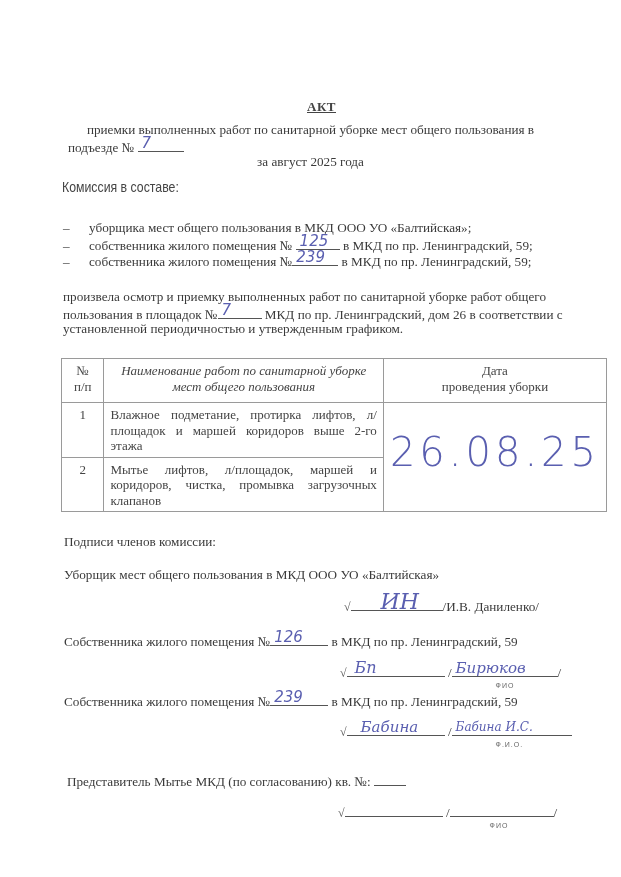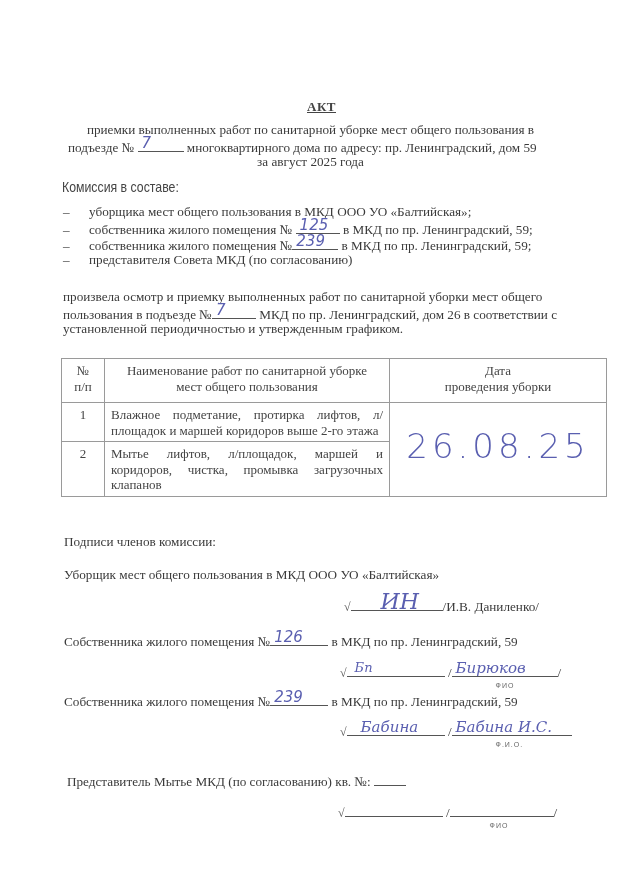--- a/index.html
+++ b/index.html
@@ -16,63 +16,61 @@
   ul.members { list-style:none; margin:0; padding:0; }
   ul.members li { height:16px; }
   ul.members .dash { display:inline-block; width:26px; }
   table.works { position:absolute; left:61px; top:358px; width:546px; border-collapse:collapse;
                 font-size:13px; line-height:15.5px; color:#444; }
   table.works td, table.works th { border:1px solid #9a9a9a; vertical-align:top; font-weight:normal; }
   table.works th { text-align:center; padding:4px 6px 8px; }
   table.works td { padding:4px 6px 3px; }
   .just { text-align:justify; text-align-last:left; white-space:normal; }
   .date-cell { vertical-align:middle !important; text-align:center; }
-  .date-hand { font-family:"DejaVu Sans",sans-serif; color:#5a5fb0; font-size:34px; letter-spacing:4px; font-weight:200; }
+  .date-hand { font-family:"DejaVu Sans",sans-serif; color:#5a5fb0; font-size:40px; letter-spacing:4px; font-weight:200; }
   .sigline { display:inline-block; border-bottom:1px solid #555; height:14px; vertical-align:baseline; position:relative; }
-  .sig { position:absolute; bottom:0; font-family:"DejaVu Serif",serif; font-style:italic; color:#5a5fb0; font-size:13px; }
+  .sig { position:absolute; bottom:0; font-family:"DejaVu Serif",serif; font-style:italic; color:#5a5fb0; font-size:16px; }
   .fio { position:absolute; font-family:"Liberation Sans",sans-serif; font-size:7px; color:#666; letter-spacing:1px; }
   .sqrt { font-size:12px; color:#555; }
 </style>
 </head>
 <body>
 
 <div class="abs title" style="left:307px; top:99px;text-align:center;">АКТ</div>
 
 <div class="abs t13 center" style="left:0; width:621px; top:122px;">приемки выполненных работ по санитарной уборке мест общего пользования в</div>
 <div class="abs t13" style="left:68px; top:138px;">
   <span>подъезде №</span>
   <span class="blank" style="width:46px;"><span class="hand">7</span></span>
-  <span>многоквартирного дома по адресу: пр. Ленинградский, дом 59</span>
 </div>
 <div class="abs t13 center" style="left:0; width:621px; top:154px;">за август 2025 года</div>
 
 <div class="abs commission" style="left:62px; top:178px;">Комиссия в составе:</div>
 
-<ul class="abs t13 members" style="left:63px; top:204px;">
+<ul class="abs t13 members" style="left:63px; top:220px;">
   <li><span class="dash">–</span><span>уборщика мест общего пользования в МКД ООО УО «Балтийская»;</span></li>
   <li><span class="dash">–</span><span>собственника жилого помещения №</span>
     <span class="blank" style="width:44px;"><span class="hand">125</span></span>
     <span>в МКД по пр. Ленинградский, 59;</span></li>
   <li><span class="dash">–</span><span>собственника жилого помещения №</span><span class="blank" style="width:46px;"><span class="hand">239</span></span>
     <span>в МКД по пр. Ленинградский, 59;</span></li>
-  <li><span class="dash">–</span><span>представителя Совета МКД (по согласованию)</span></li>
 </ul>
 
-<div class="abs t13" style="left:63px; top:289px;">произвела осмотр и приемку выполненных работ по санитарной уборки мест общего</div>
+<div class="abs t13" style="left:63px; top:289px;">произвела осмотр и приемку выполненных работ по санитарной уборке работ общего</div>
 <div class="abs t13" style="left:63px; top:305px;">
-  <span>пользования в подъезде №</span><span class="blank" style="width:44px;"><span class="hand">7</span></span>
+  <span>пользования в площадок №</span><span class="blank" style="width:44px;"><span class="hand">7</span></span>
   <span>МКД по пр. Ленинградский, дом 26 в соответствии с</span>
 </div>
 <div class="abs t13" style="left:63px; top:321px;">установленной периодичностью и утвержденным графиком.</div>
 
 <table class="works">
   <tbody>
       <tr>
     <th style="width:30px;"><span>№</span><br><span>п/п</span></th>
-    <th style="width:272px;"><span>Наименование работ по санитарной уборке</span><br><span>мест общего пользования</span></th>
+    <th style="width:272px;font-style:italic;"><span>Наименование работ по санитарной уборке</span><br><span>мест общего пользования</span></th>
     <th><span>Дата</span><br><span>проведения уборки</span></th>
   </tr>
   <tr>
     <td class="center">1</td>
     <td class="just">Влажное подметание, протирка лифтов, л/площадок и маршей коридоров выше 2-го этажа</td>
     <td class="date-cell" rowspan="2"><span class="date-hand">26.08.25</span></td>
   </tr>
   <tr>
     <td class="center">2</td>
     <td class="just">Мытье лифтов, л/площадок, маршей и коридоров, чистка, промывка загрузочных клапанов</td>
@@ -95,21 +93,21 @@
   <span class="sqrt">√</span><span class="sigline" style="width:98px;"><span class="sig" style="left:8px;">Бп</span></span>
   <span>/</span><span class="sigline" style="width:106px;"><span class="sig" style="left:4px; font-size:15px;">Бирюков</span><span class="fio" style="left:44px; top:16px;">ФИО</span></span><span>/</span>
 </div>
 
 <div class="abs t13" style="left:64px; top:692px;">
   <span>Собственника жилого помещения №</span><span class="blank" style="width:58px;"><span class="hand">239</span></span>
   <span>в МКД по пр. Ленинградский, 59</span>
 </div>
 <div class="abs t13" style="left:340px; top:721px;">
   <span class="sqrt">√</span><span class="sigline" style="width:98px;"><span class="sig" style="left:14px; font-size:15px;">Бабина</span></span>
-  <span>/</span><span class="sigline" style="width:120px;"><span class="sig" style="left:4px; font-size:15px;">Бабина И.С.</span><span class="fio" style="left:44px; top:16px;">Ф.И.О.</span></span>
+  <span>/</span><span class="sigline" style="width:120px;"><span class="sig" style="left:4px; font-size:12px;">Бабина И.С.</span><span class="fio" style="left:44px; top:16px;">Ф.И.О.</span></span>
 </div>
 
 <div class="abs t13" style="left:67px; top:772px;">
   <span>Представитель   Мытье МКД (по согласованию) кв. №:</span>
   <span class="blank" style="width:32px;"></span>
 </div>
 <div class="abs t13" style="left:338px; top:802px;">
   <span class="sqrt">√</span><span class="sigline" style="width:98px;"></span>
   <span>/</span><span class="sigline" style="width:104px;"><span class="fio" style="left:40px; top:16px;">ФИО</span></span><span>/</span>
 </div>

